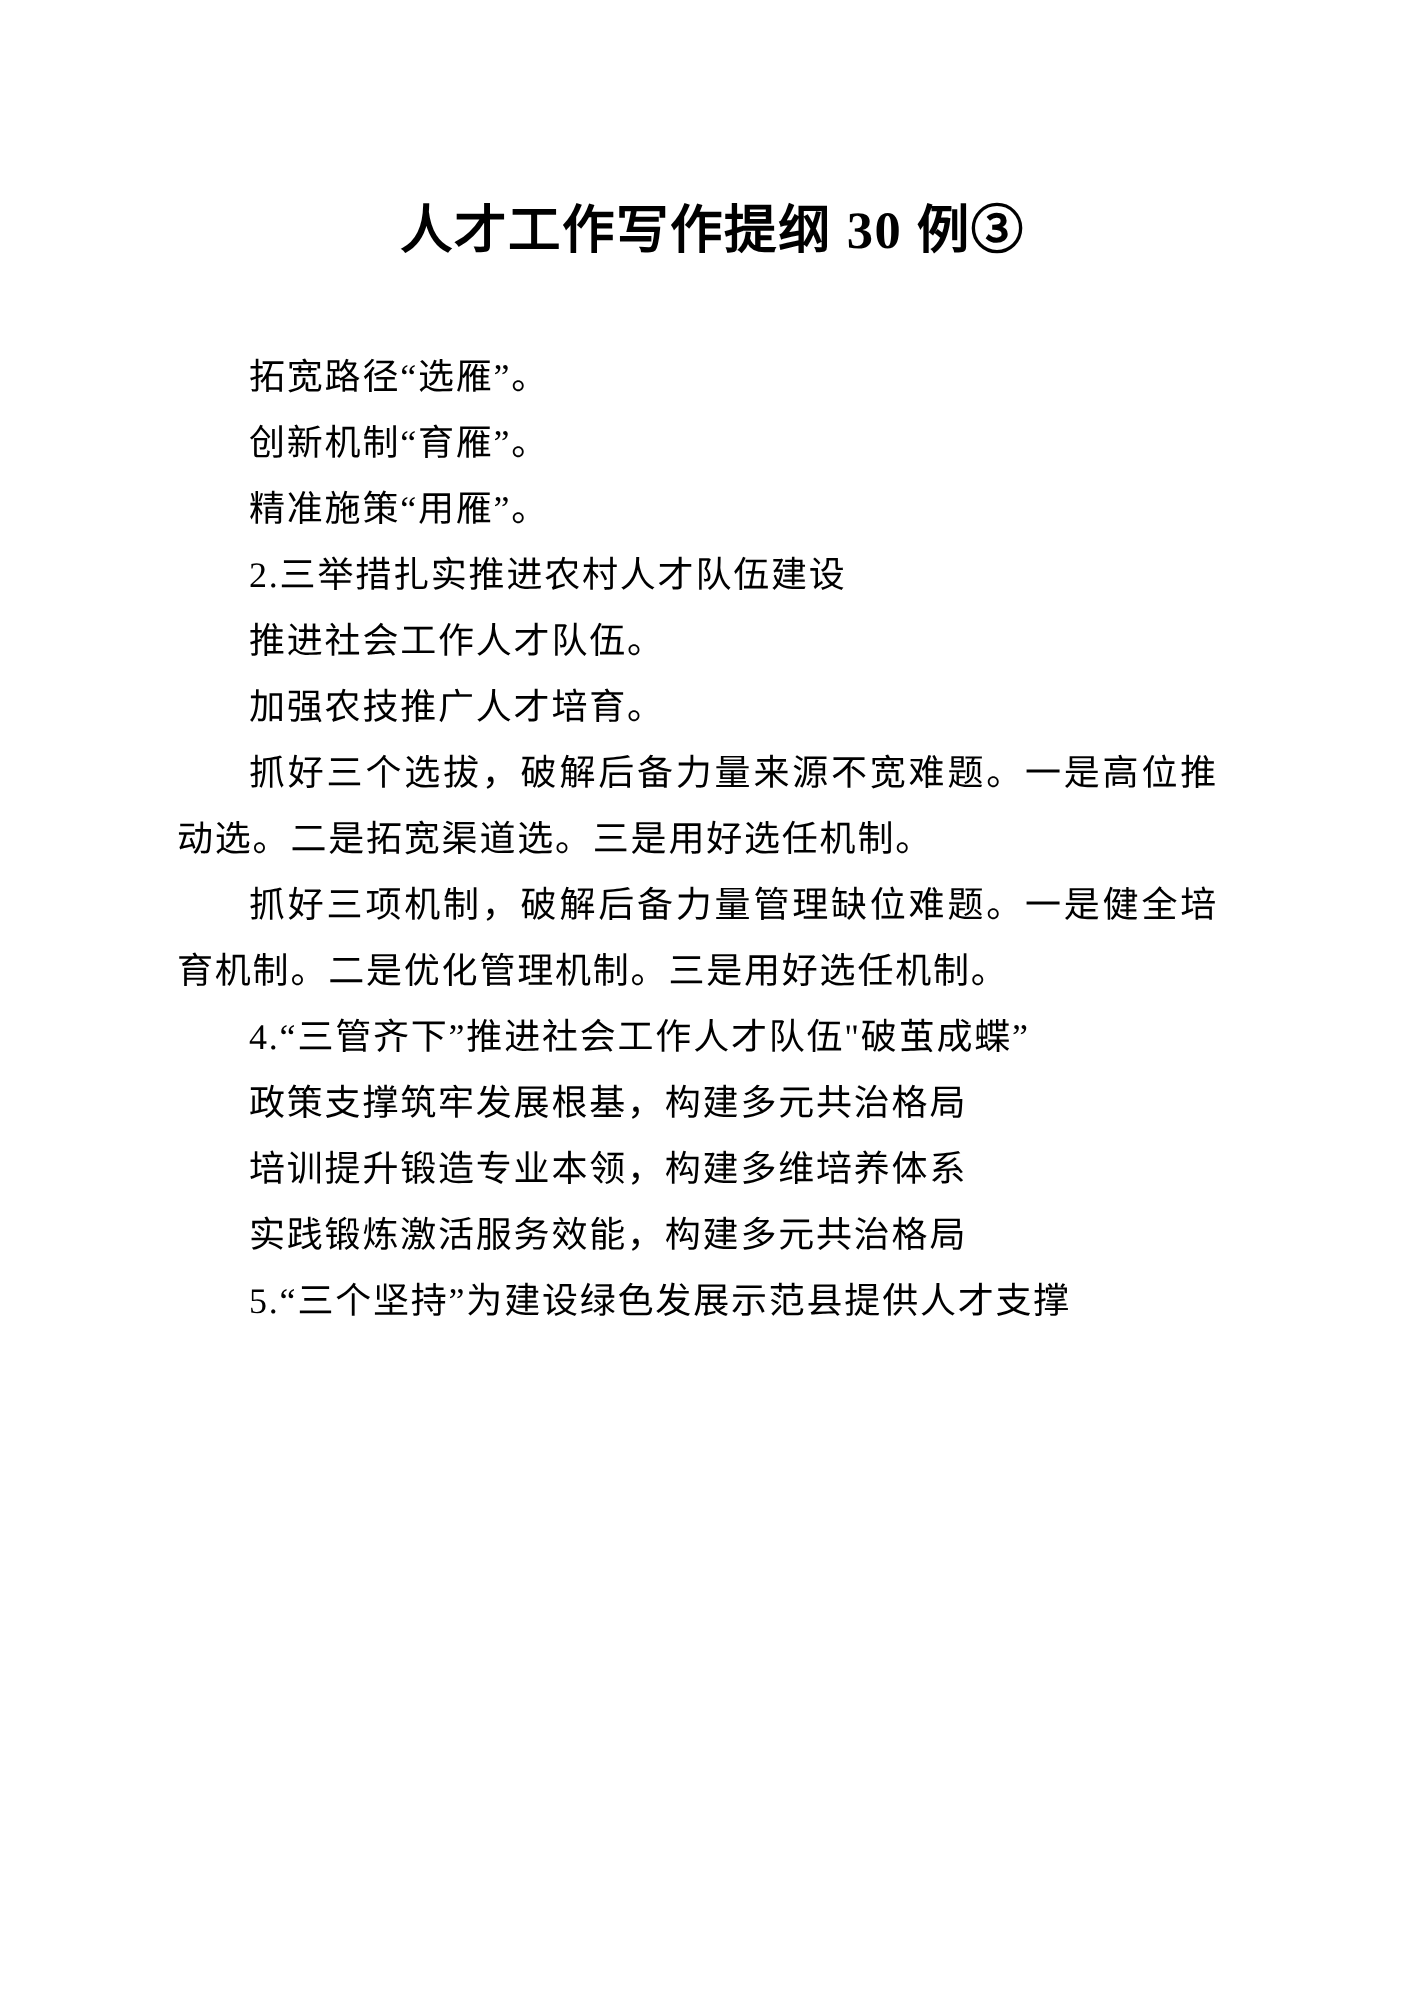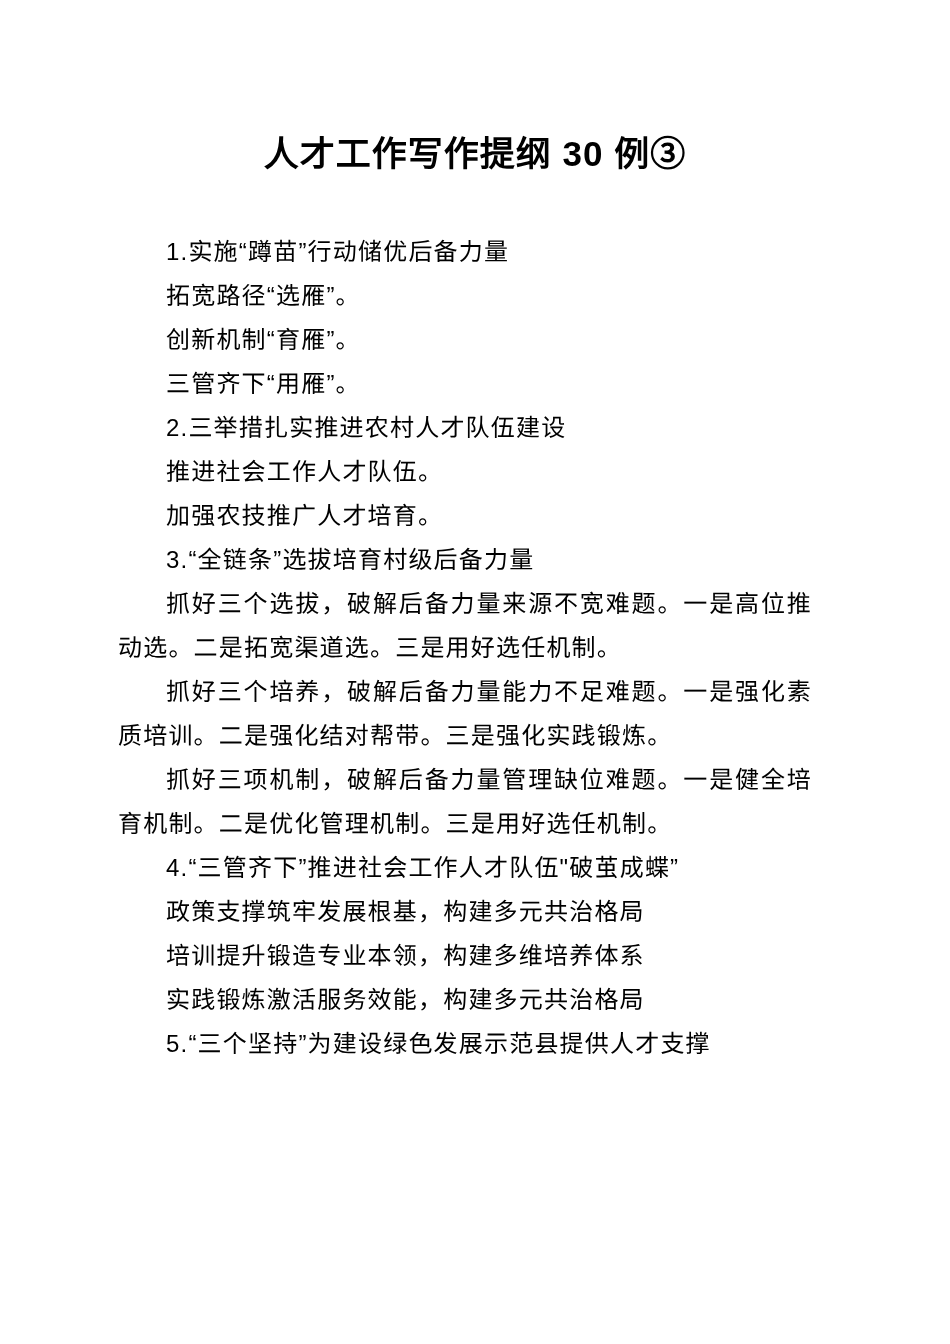--- a/index.html
+++ b/index.html
@@ -7,21 +7,21 @@
     margin: 0;
     padding: 0;
     background: #ffffff;
   }
   .page {
     position: relative;
     width: 950px;
     height: 1344px;
     background: #ffffff;
     overflow: hidden;
-    font-family: Liberation Sans, sans-serif;
+    font-family: Liberation Serif, serif;
     color: #000000;
   }
   .doc-title {
     margin: 0;
     padding-top: 126px;
     line-height: 56px;
     text-align: center;
     font-size: 35px;
     font-weight: 700;
     letter-spacing: 1px;
@@ -42,32 +42,29 @@
     color: #000000;
   }
 </style>
 </head>
 <body>
 
 <div class="page">
   <h1 class="doc-title">人才工作写作提纲 30 例③</h1>
 
   <div class="content">
-    <p class="para">1.实施“蹲苗”行动储优后备力量</p>
     <p class="para">拓宽路径“选雁”。</p>
     <p class="para">创新机制“育雁”。</p>
-    <p class="para">三管齐下“用雁”。</p>
+    <p class="para">精准施策“用雁”。</p>
 
     <p class="para">2.三举措扎实推进农村人才队伍建设</p>
     <p class="para">推进社会工作人才队伍。</p>
     <p class="para">加强农技推广人才培育。</p>
 
-    <p class="para">3.“全链条”选拔培育村级后备力量</p>
     <p class="para">抓好三个选拔，破解后备力量来源不宽难题。一是高位推动选。二是拓宽渠道选。三是用好选任机制。</p>
-    <p class="para">抓好三个培养，破解后备力量能力不足难题。一是强化素质培训。二是强化结对帮带。三是强化实践锻炼。</p>
     <p class="para">抓好三项机制，破解后备力量管理缺位难题。一是健全培育机制。二是优化管理机制。三是用好选任机制。</p>
 
     <p class="para">4.“三管齐下”推进社会工作人才队伍"破茧成蝶”</p>
     <p class="para">政策支撑筑牢发展根基，构建多元共治格局</p>
     <p class="para">培训提升锻造专业本领，构建多维培养体系</p>
     <p class="para">实践锻炼激活服务效能，构建多元共治格局</p>
 
     <p class="para">5.“三个坚持”为建设绿色发展示范县提供人才支撑</p>
   </div>
 </div>

